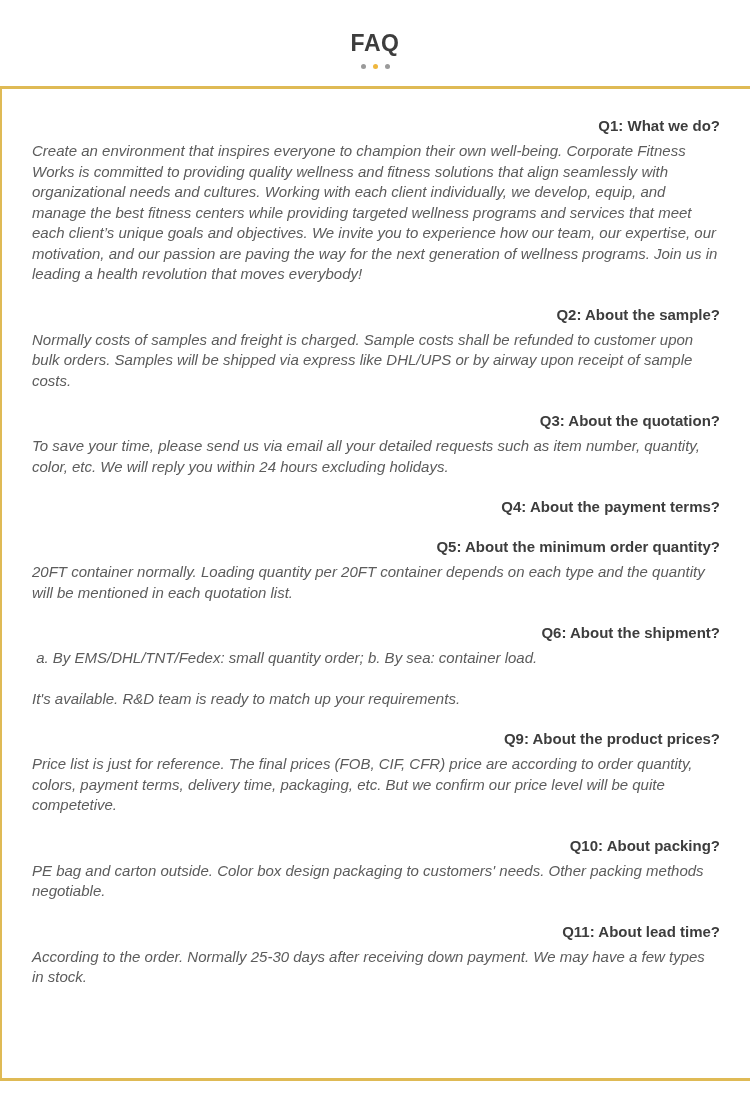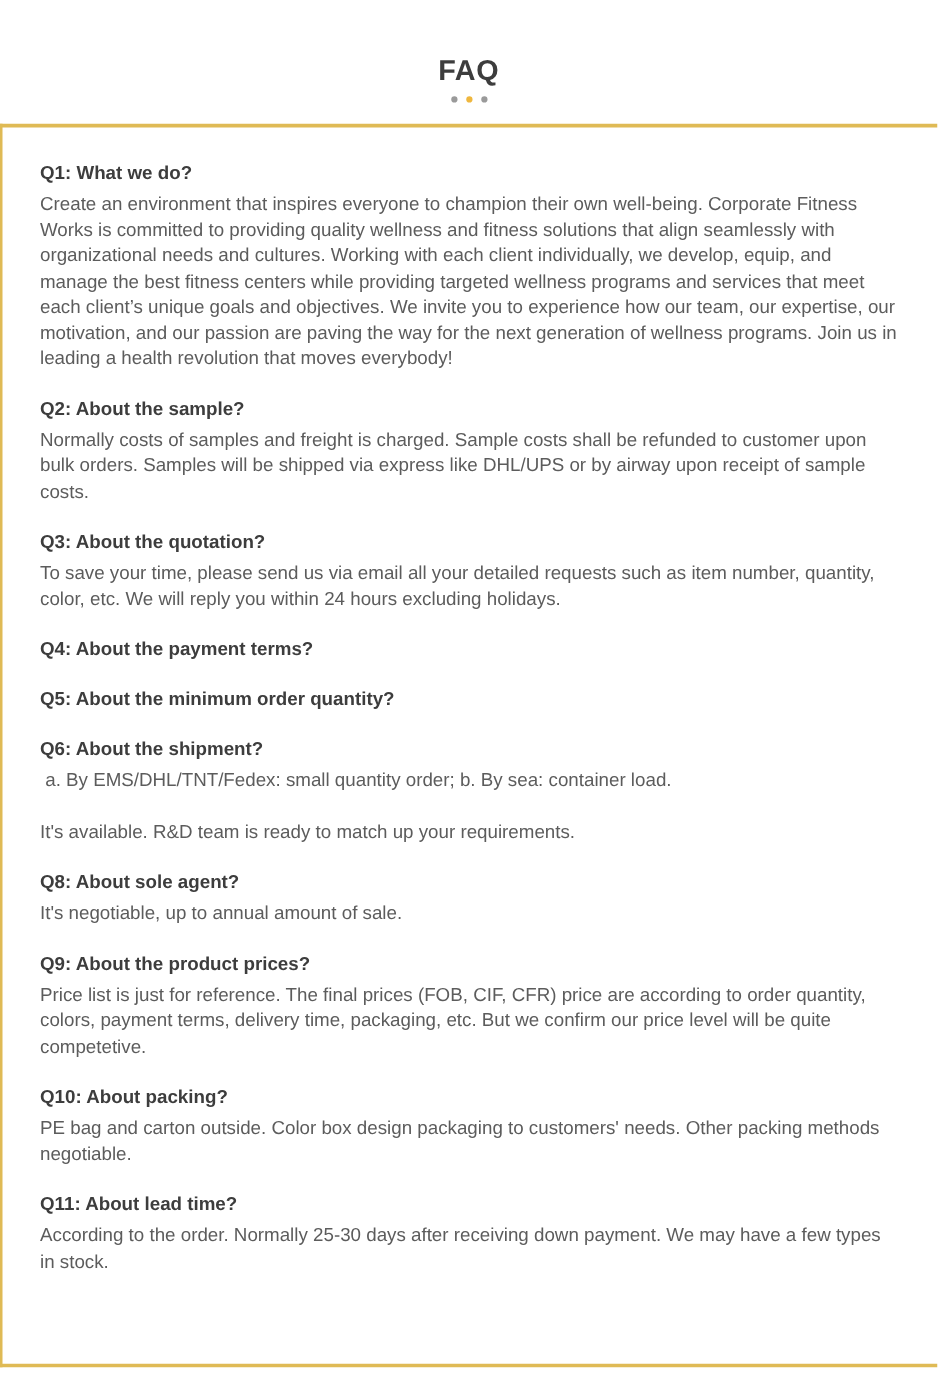--- a/index.html
+++ b/index.html
@@ -13,21 +13,21 @@
   html, body {
     margin: 0;
     padding: 0;
     background: #ffffff;
   }
   body {
     width: 750px;
     font-family: "Liberation Sans", sans-serif;
   }
   .faq-header {
-    padding-top: 44px;
+    padding-top: 31px;
     text-align: center;
   }
   .faq-title {
     margin: 0;
     font-size: 23px;
     line-height: 24px;
     font-weight: bold;
     letter-spacing: 0.5px;
     color: var(--heading-color);
   }
@@ -57,27 +57,29 @@
     min-height: 995px;
   }
   .faq-item { margin: 0 0 20px 0; }
   .faq-item:last-child { margin-bottom: 0; }
   .faq-question {
     margin: 0 0 5px 0;
     font-size: 15px;
     line-height: 20px;
     font-weight: bold;
     color: var(--heading-color);
+    text-align: right;
   }
   .faq-answer {
     margin: 0;
     font-size: 15px;
     line-height: 20.5px;
     color: var(--body-color);
     white-space: pre-wrap;
+    font-style: italic;
   }
 </style>
 </head>
 <body>
 
 <div class="faq-page">
 
   <div class="faq-header">
     <h2 class="faq-title">FAQ</h2>
     <div class="dots">
@@ -103,35 +105,32 @@
       <h3 class="faq-question">Q3: About the quotation?</h3>
       <p class="faq-answer">To save your time, please send us via email all your detailed requests such as item number, quantity, color, etc. We will reply you within 24 hours excluding holidays.</p>
     </section>
 
     <section class="faq-item">
       <h3 class="faq-question">Q4: About the payment terms?</h3>
     </section>
 
     <section class="faq-item">
       <h3 class="faq-question">Q5: About the minimum order quantity?</h3>
+      <p class="faq-answer">20FT container normally. Loading quantity per 20FT container depends on each type and the quantity will be mentioned in each quotation list.</p>
     </section>
 
     <section class="faq-item">
       <h3 class="faq-question">Q6: About the shipment?</h3>
       <p class="faq-answer"> a. By EMS/DHL/TNT/Fedex: small quantity order; b. By sea: container load.</p>
     </section>
 
     <section class="faq-item">
       <p class="faq-answer">It's available. R&amp;D team is ready to match up your requirements.</p>
     </section>
 
-    <section class="faq-item">
-      <h3 class="faq-question">Q8: About sole agent?</h3>
-      <p class="faq-answer">It's negotiable, up to annual amount of sale.</p>
-    </section>
 
     <section class="faq-item">
       <h3 class="faq-question">Q9: About the product prices?</h3>
       <p class="faq-answer">Price list is just for reference. The final prices (FOB, CIF, CFR) price are according to order quantity, colors, payment terms, delivery time, packaging, etc. But we confirm our price level will be quite competetive.</p>
     </section>
 
     <section class="faq-item">
       <h3 class="faq-question">Q10: About packing?</h3>
       <p class="faq-answer">PE bag and carton outside. Color box design packaging to customers' needs. Other packing methods negotiable.</p>
     </section>

